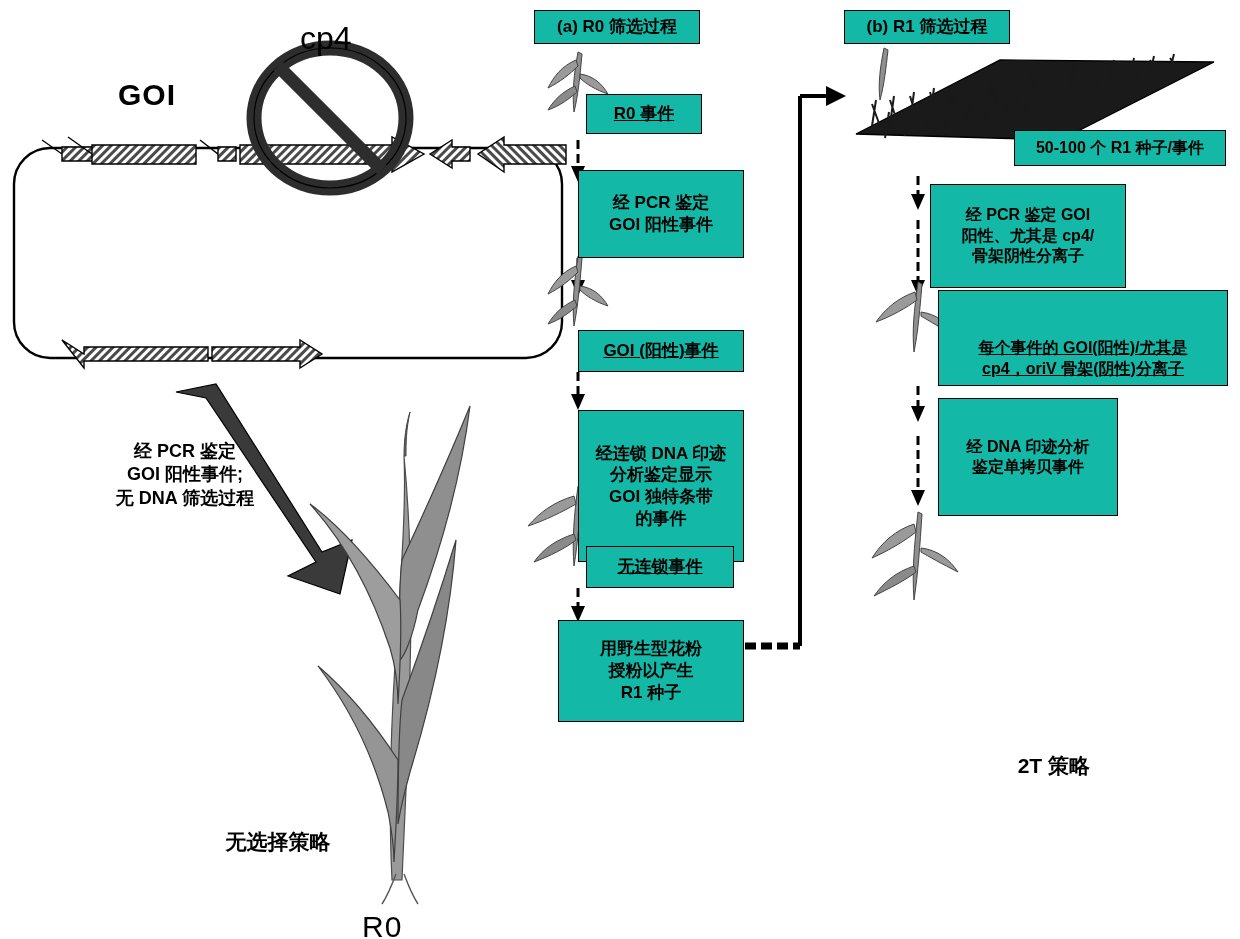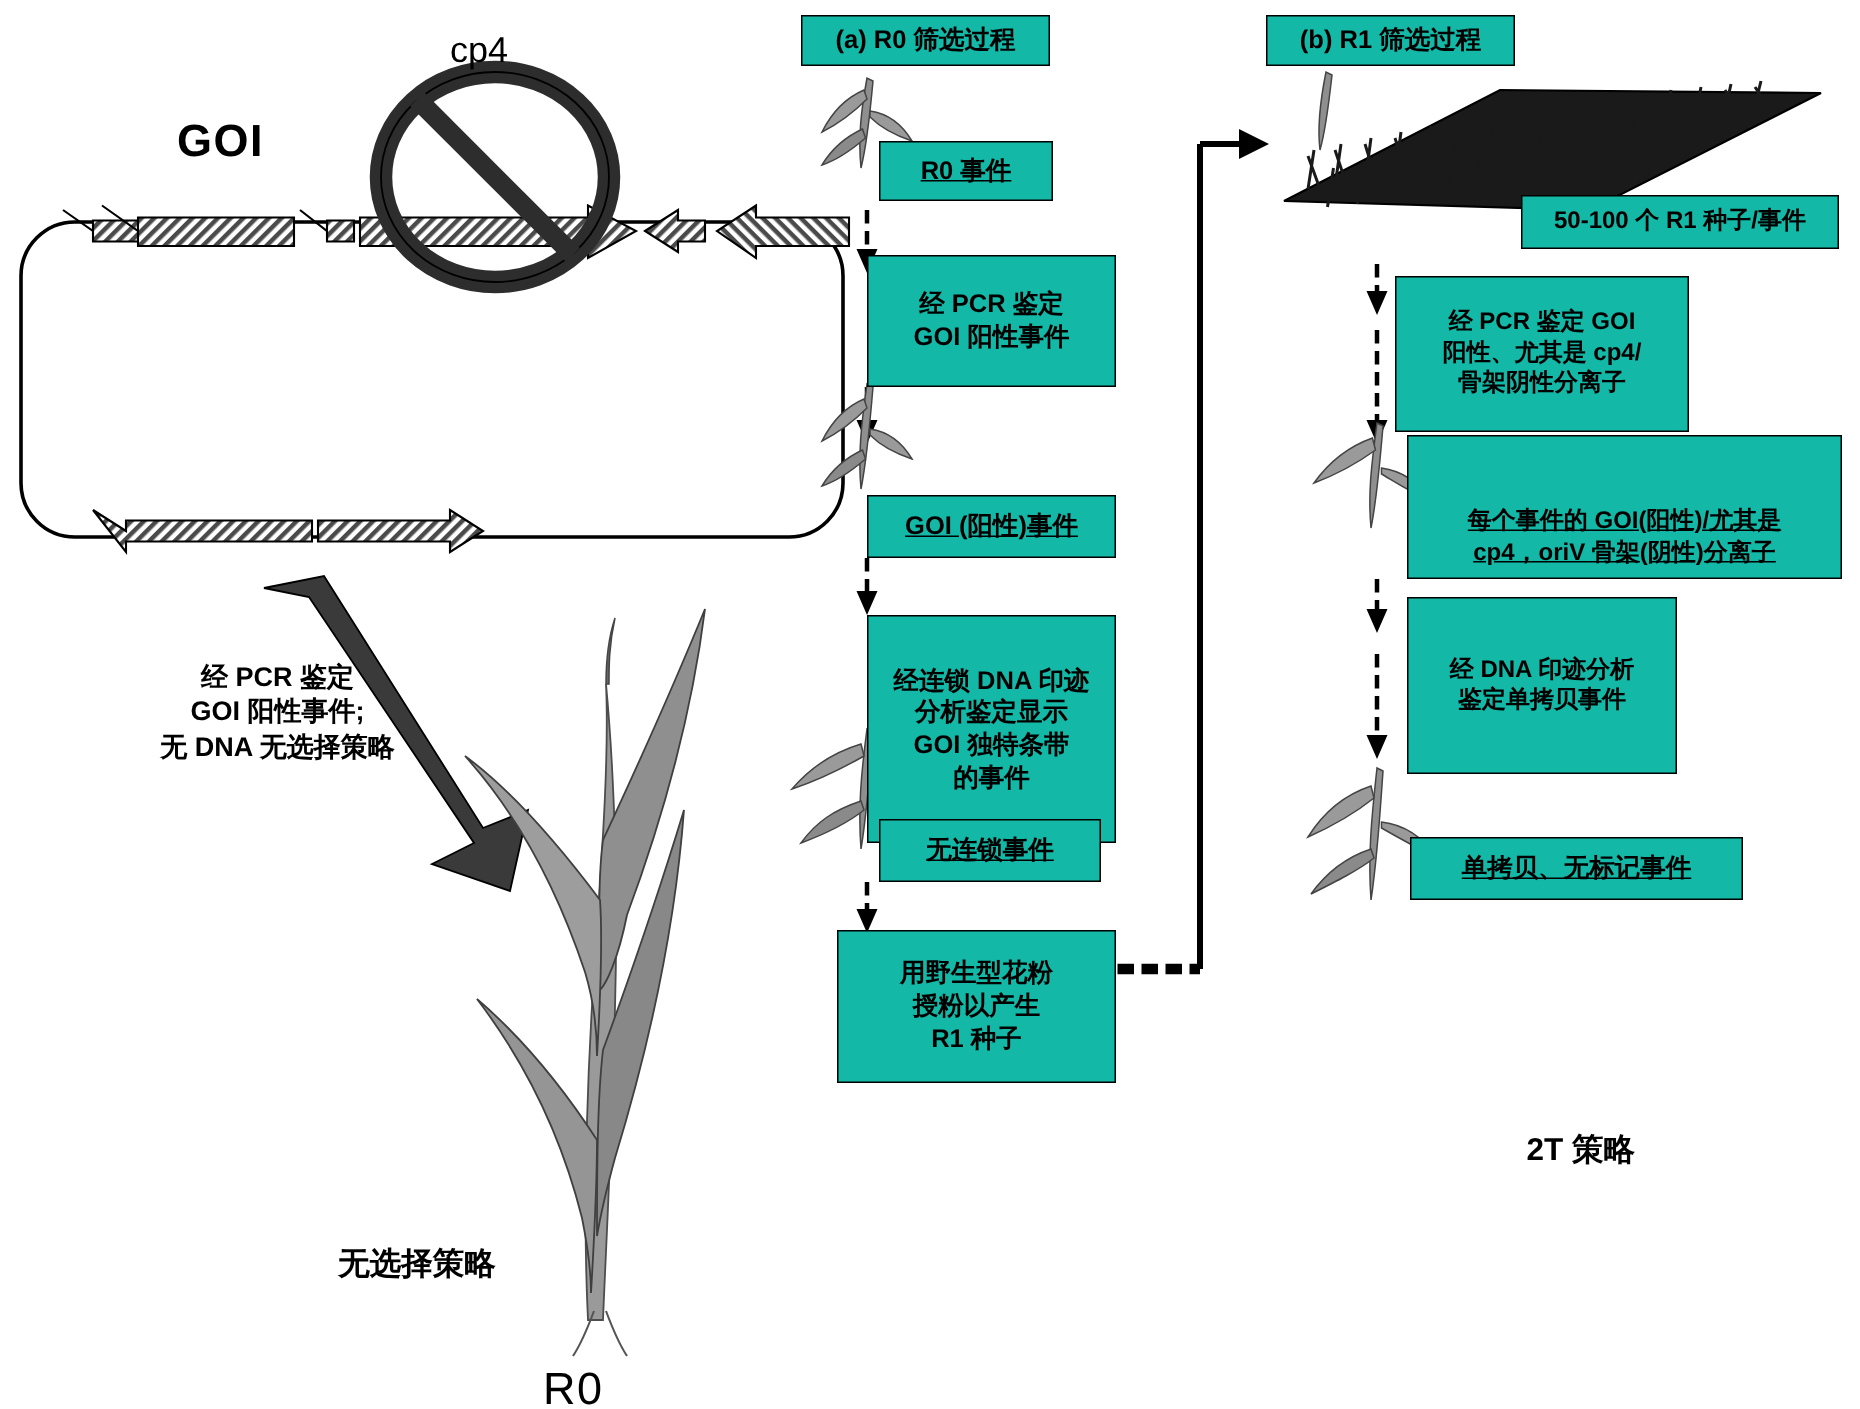--- a/index.html
+++ b/index.html
@@ -53,21 +53,21 @@
   .label-big {
     font-weight: 700;
     font-size: 21px;
   }
   .goi-label {
     font-size: 30px;
     letter-spacing: 1px;
     font-weight: 700;
   }
   .cp4-label {
-    font-size: 24px;
+    font-size: 32px;
     font-weight: 400;
   }
   .r0-label {
     font-size: 30px;
     letter-spacing: 1px;
     font-weight: 400;
   }
 </style>
 </head>
 <body>
@@ -226,21 +226,21 @@
       <path d="M914,566 C896,572 884,582 874,596 C890,588 906,580 916,572 Z" fill="#8a8a8a" stroke="#444" stroke-width="1"></path>
     </g>
   </svg>
 
   <div class="abs goi-label" style="left:118px; top:78px;">GOI</div>
   <div class="abs cp4-label" style="left:300px; top:20px;">cp4</div>
 
   <div class="abs plain" style="left:50px; top:440px; width:270px;">
     <div>经 PCR 鉴定</div>
     <div>GOI 阳性事件;</div>
-    <div>无 DNA 无选择策略</div>
+    <div>无 DNA 筛选过程</div>
   </div>
 
   <div class="abs label-big" style="left:168px; top:828px; width:220px; text-align:center;">无选择策略</div>
 
   <div class="abs r0-label" style="left:362px; top:890px;margin-top:20px;">R0</div>
 
   <div class="abs box" style="left:534px; top:10px; width:166px; height:34px; font-size:17px;">(a) R0 筛选过程</div>
 
   <div class="abs box" style="left:586px; top:94px; width:116px; height:40px;">
     <span class="underlined">R0 事件</span>
@@ -275,19 +275,16 @@
 骨架阴性分离子</div>
 
   <div class="abs box" style="left:938px; top:290px; width:290px; height:96px; white-space:pre-line; font-size:16px; align-items:flex-end; padding-bottom:6px;">
     <span class="underlined">每个事件的 GOI(阳性)/尤其是
 cp4，oriV 骨架(阴性)分离子</span>
   </div>
 
   <div class="abs box" style="left:938px; top:398px; width:180px; height:118px; white-space:pre-line; font-size:16px;">经 DNA 印迹分析
 鉴定单拷贝事件</div>
 
-  <div class="abs box" style="left:940px; top:558px; width:222px; height:42px; font-size:17px;">
-    <span class="underlined">单拷贝、无标记事件</span>
-  </div>
 
   <div class="abs label-big" style="left:790px; top:752px; width:300px; text-align:right;">2T 策略</div>
 
 </div>
 
 </body></html>

